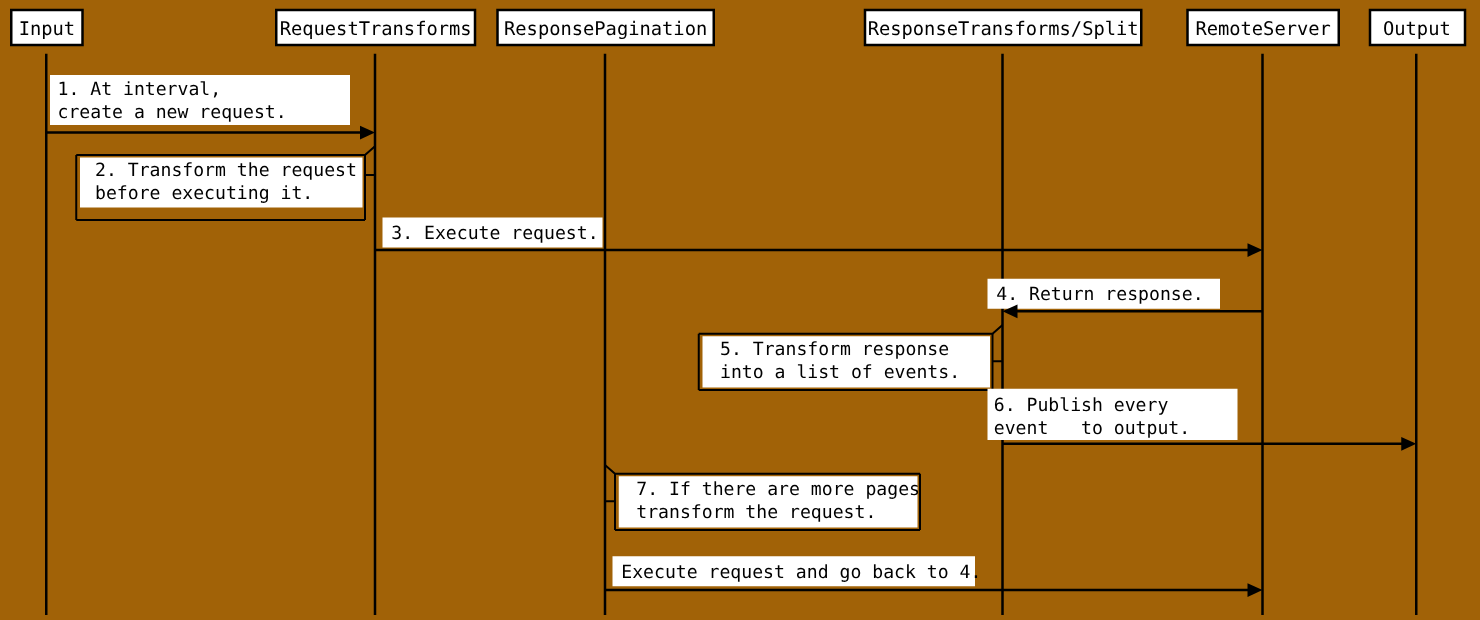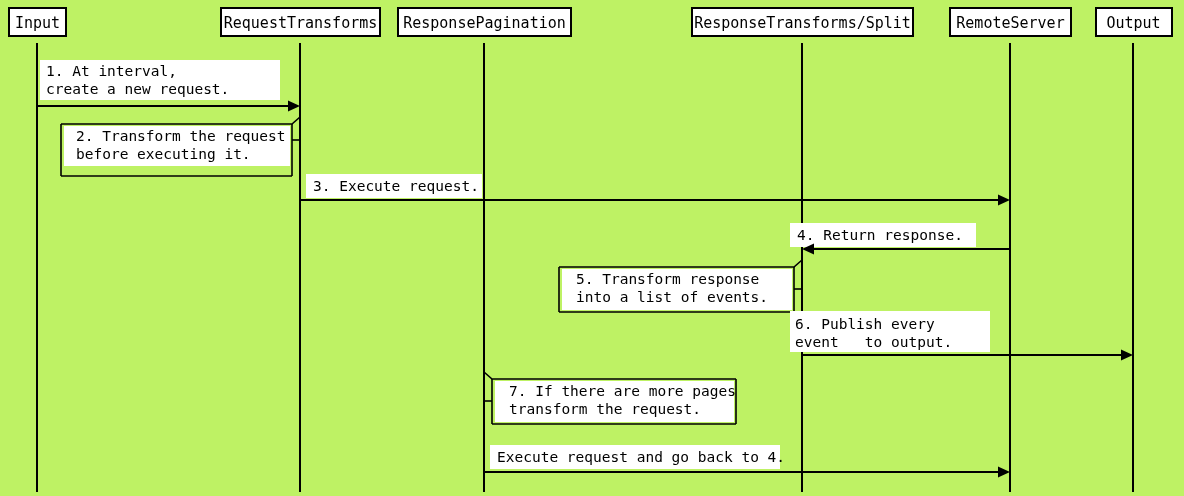--- a/index.html
+++ b/index.html
@@ -10,21 +10,21 @@
   body {
     width: 1184px;
     height: 496px;
     font-family: "DejaVu Sans Mono", monospace;
     overflow: hidden;
   }
   #diagram-root {
     position: relative;
     width: 1184px;
     height: 496px;
-    background: #bef264;
+    background: #a16207;
   }
   svg#seq {
     display: block;
     width: 1184px;
     height: 496px;
   }
   .lifeline-box-rect {
     fill: #ffffff;
     stroke: #000000;
     stroke-width: 2;

